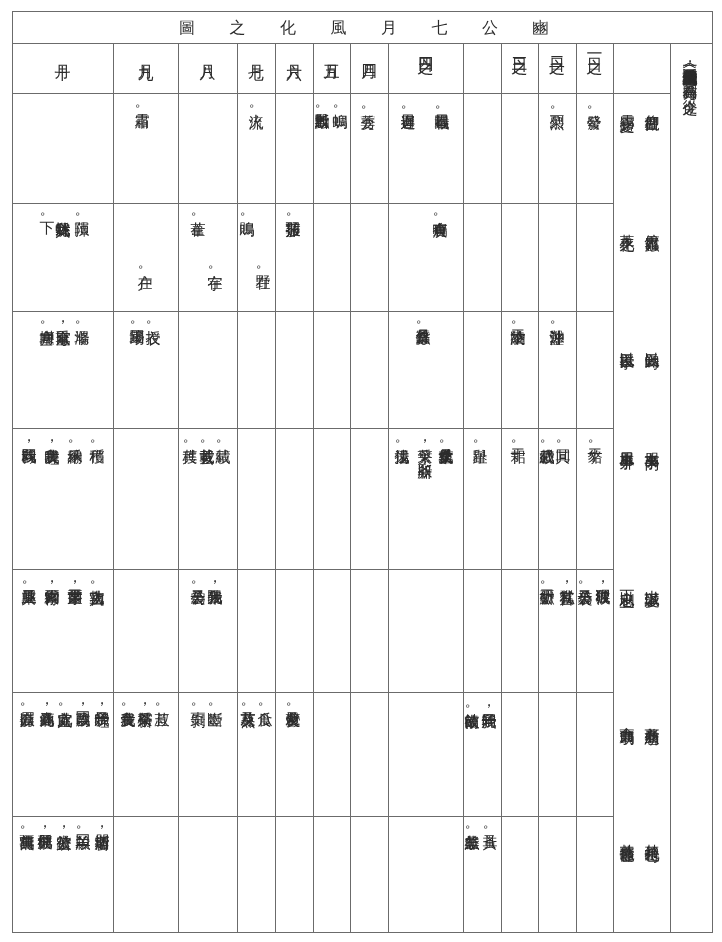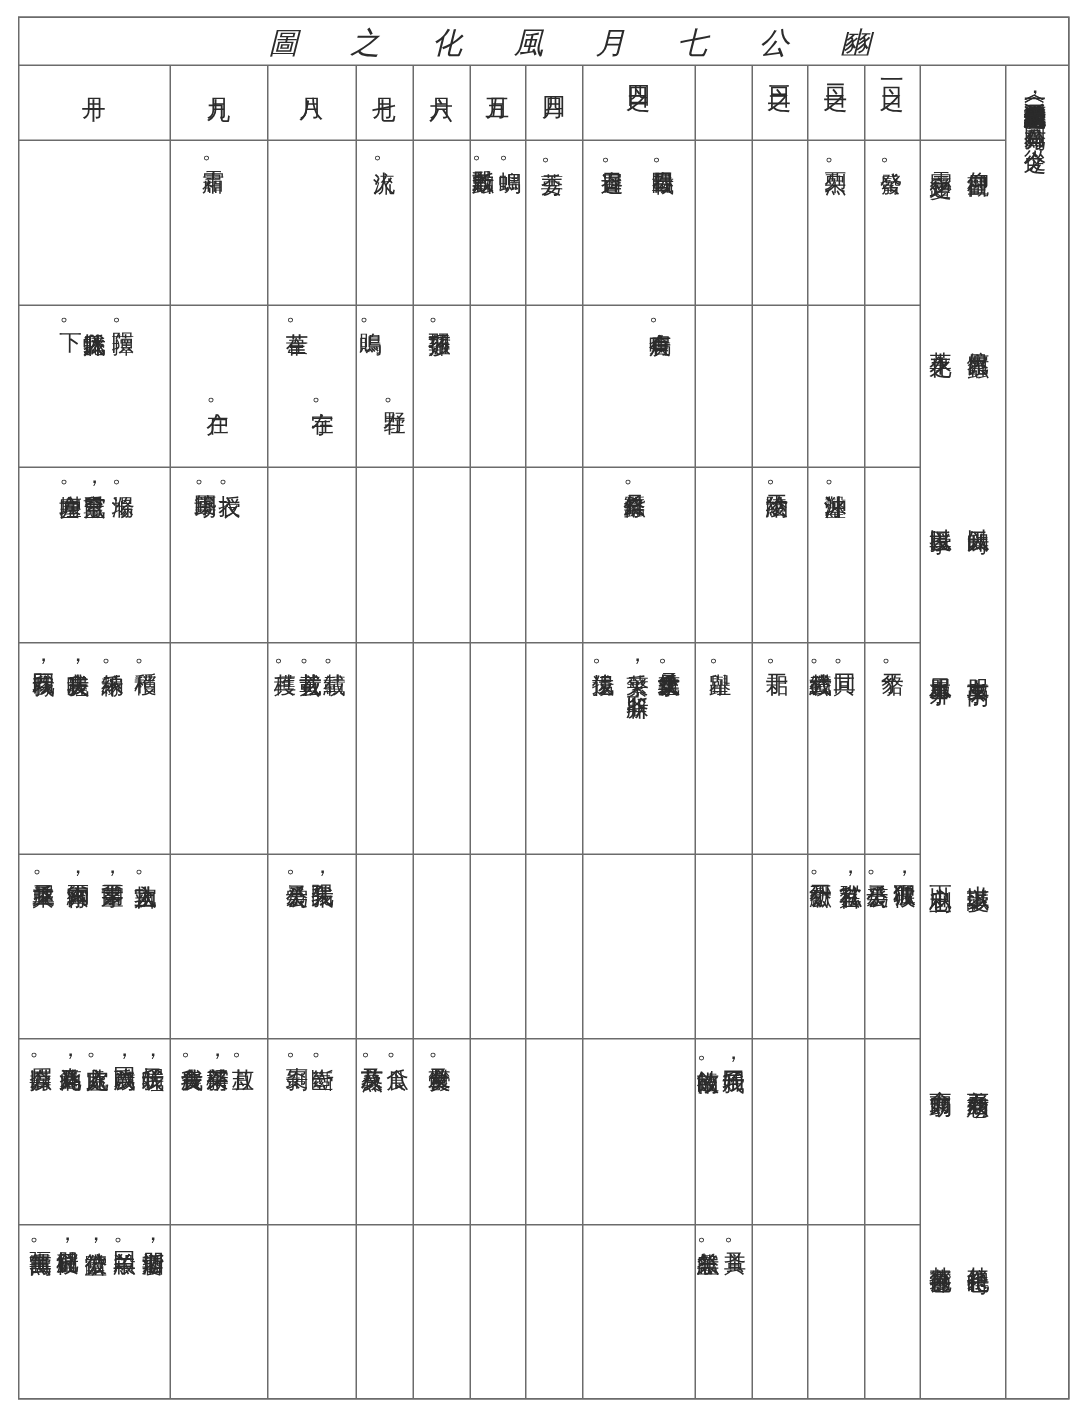--- a/index.html
+++ b/index.html
@@ -10,22 +10,22 @@
     .tbl {
       position:absolute; left:12px; top:11px;
       display:grid;
       grid-template-columns: 100px 64px 58px 37px 37px 36px 37px 74px 37px 36px 37px 36px 56px 41px;
       grid-template-rows: 31px 49px 109px 107px 116px 140px 122px 123px 115px;
       gap:1px; background:#6b6b6b; border:1px solid #6b6b6b;
     }
     .cell { background:#ffffff; position:relative; overflow:visible; }
     .title-cell { grid-column:1 / -1; grid-row:1; }
     .title-text {
-      position:absolute; left:166px; top:8px; font-size:20px; line-height:16px;
-      letter-spacing:34.5px; white-space:nowrap;font-style:italic;
+      position:absolute; left:166px; top:8px; font-size:16px; line-height:16px;
+      letter-spacing:34.5px; white-space:nowrap;
     }
     .hd { display:flex; justify-content:center; }
     .hd .hv { writing-mode:vertical-rl; font-size:16px; line-height:17px; white-space:nowrap; margin-top:8px; }
     .hd .hv.tall { margin-top:1px; }
     .note-cell { grid-column:14; grid-row:2 / 10; }
     .cat-cell { grid-column:13; grid-row:3 / 10; }
     .v {
       position:absolute; writing-mode:vertical-rl; font-size:15px; line-height:16px;
       white-space:nowrap;
     }

